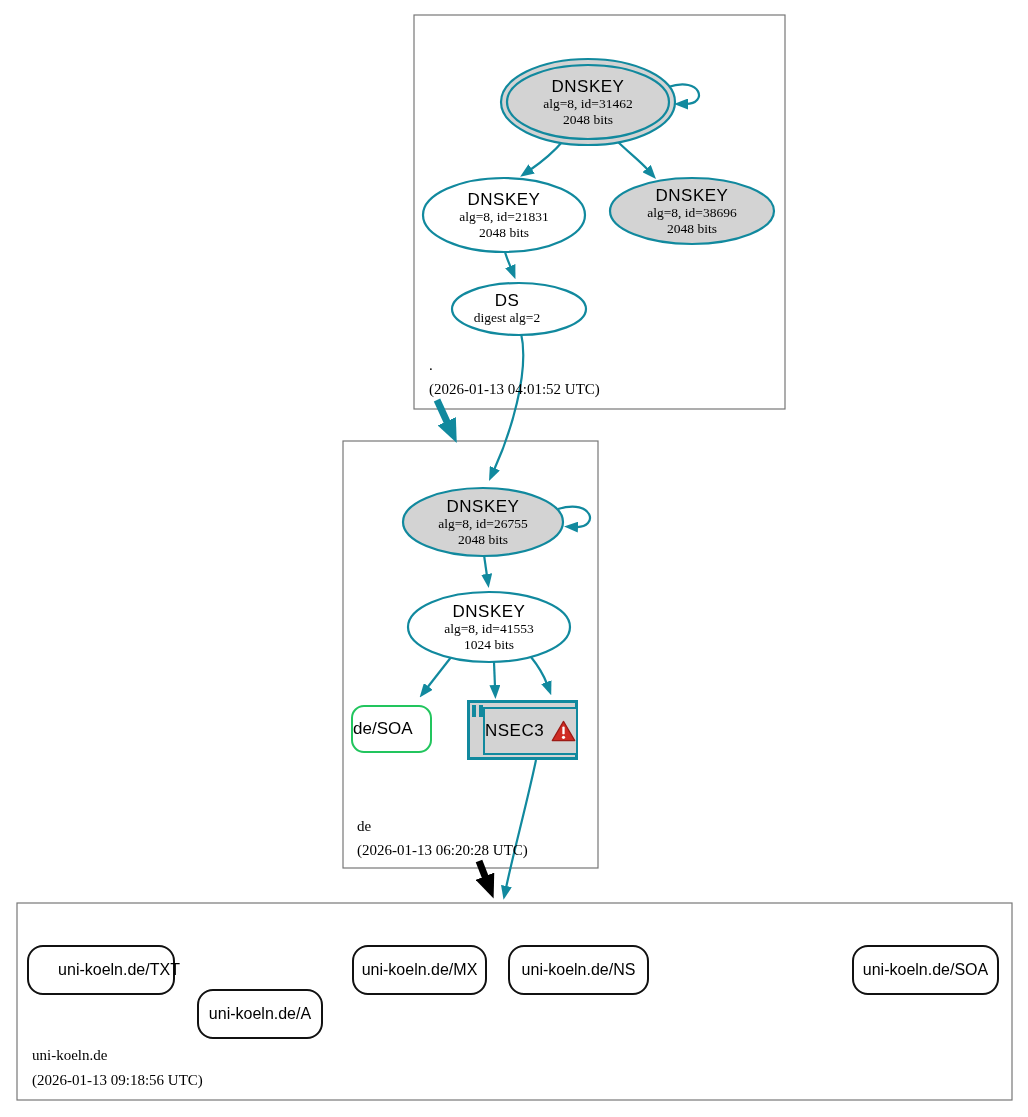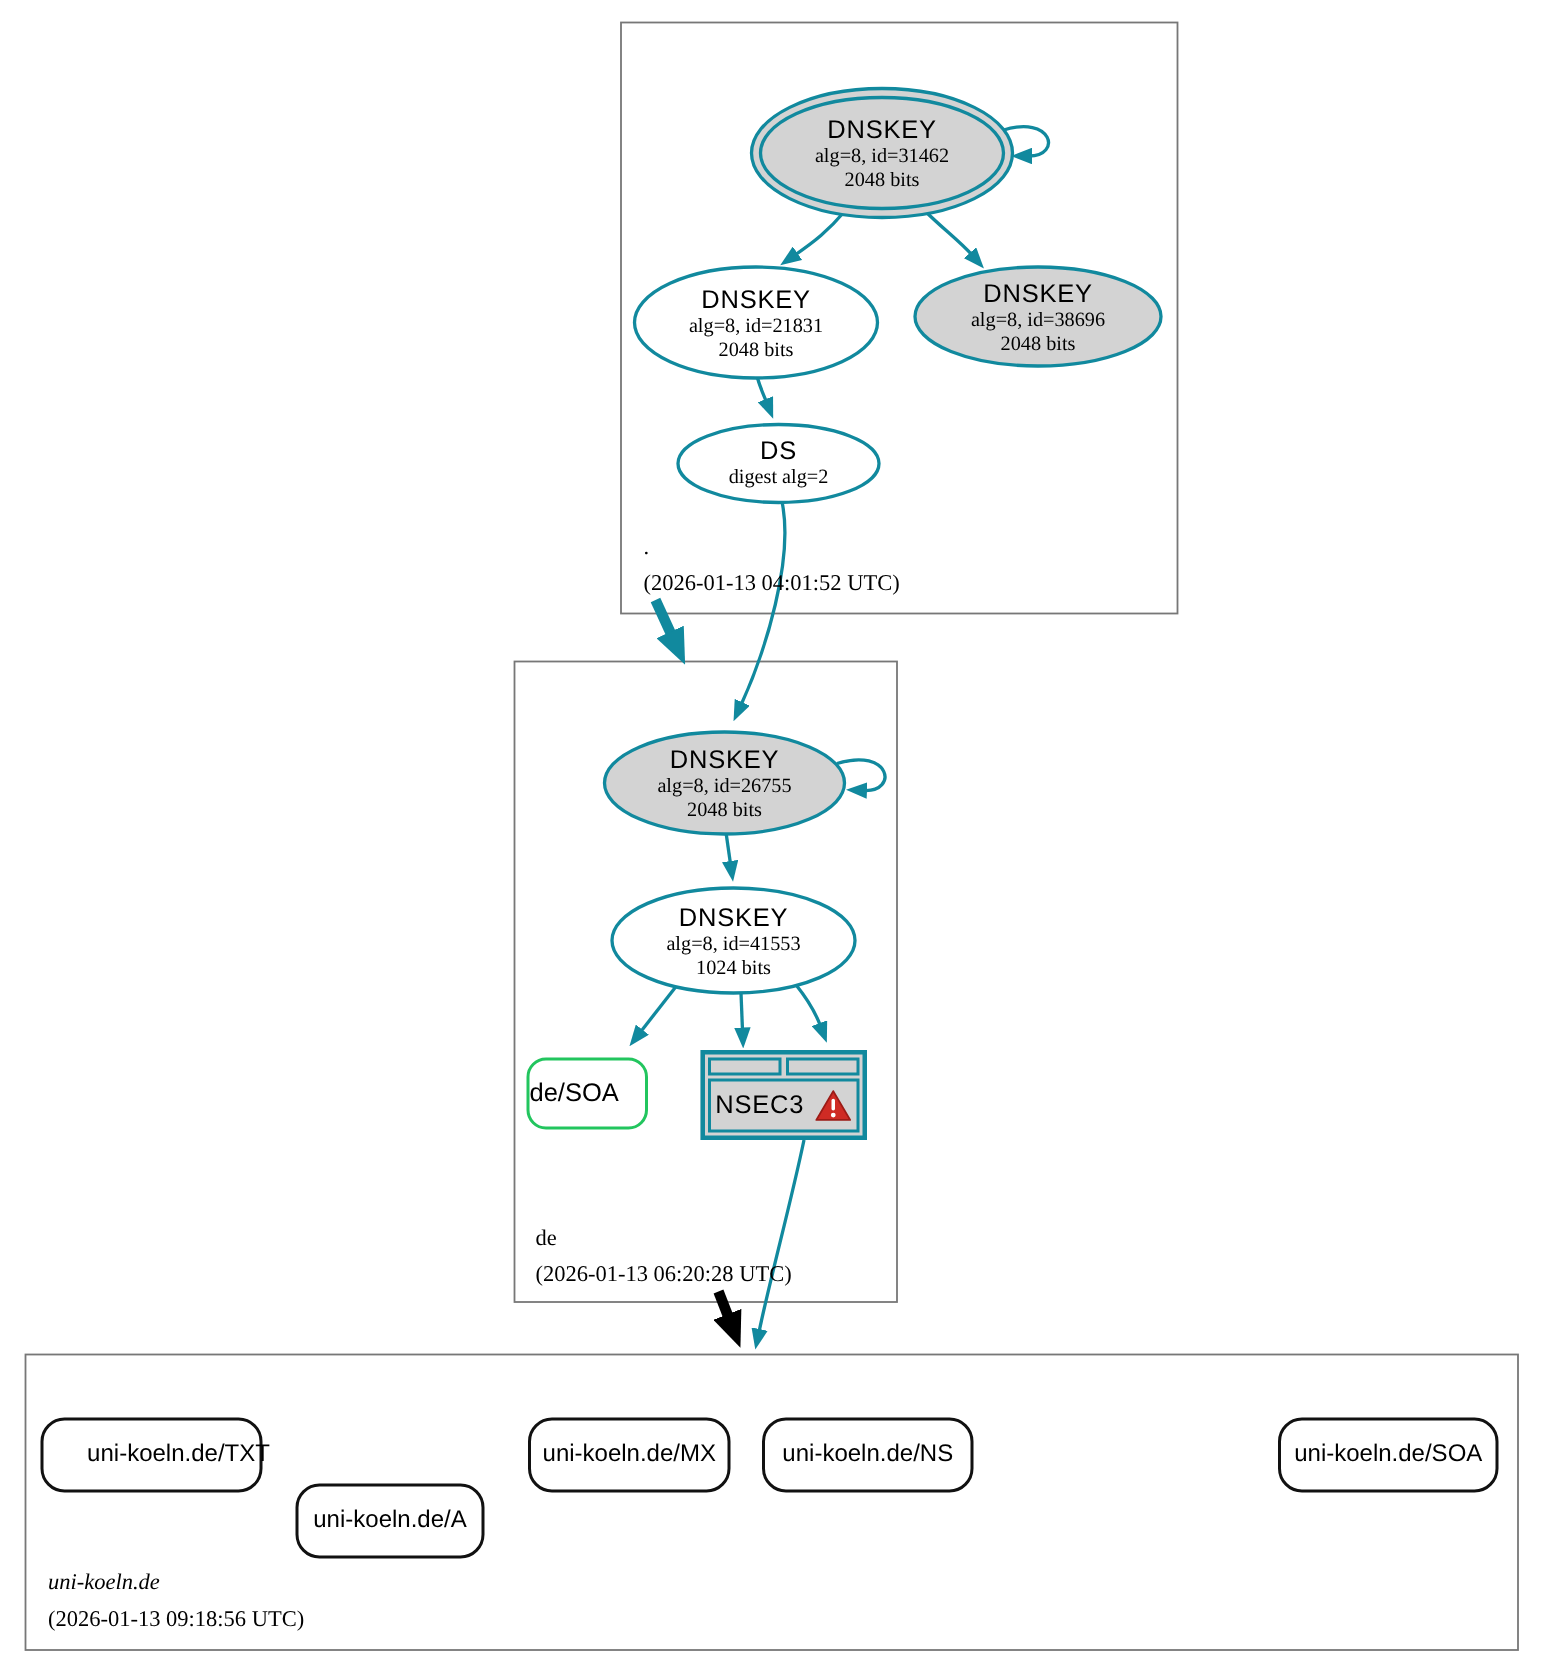--- a/index.html
+++ b/index.html
@@ -36,21 +36,21 @@
   .pill-secure {
     position:absolute; box-sizing:border-box;
     border:2px solid #22c55e; border-radius:13px; background:#ffffff;
     display:flex; align-items:center; justify-content:flex-start;
     font-size:17px; white-space:nowrap;
   }
 
   .nsec3 {
     position:absolute; left:467px; top:700px; width:111px; height:60px;
     box-sizing:border-box; border:3px solid #11899e; background:#d3d3d3;
-    padding:2px; display:flex; flex-direction:column;
+    padding:2px; display:flex; flex-direction:row;
   }
   .nsec3-toprow { display:flex; gap:3px; height:12px; }
   .nsec3-cell { flex:1; box-sizing:border-box; border:2px solid #11899e; background:#d3d3d3; }
   .nsec3-main {
     margin-top:2px; flex:1; box-sizing:border-box; border:2px solid #11899e;
     background:#d3d3d3; display:flex; align-items:center; justify-content:center; gap:7px;
     font-size:17px; letter-spacing:0.5px;
   }
   .warn-svg { display:block; }
 </style>
@@ -109,21 +109,21 @@
   <div class="node-label" style="left:504px; top:215px;">
     <span class="nl-title">DNSKEY</span>
     <span class="nl-detail">alg=8, id=21831</span>
     <span class="nl-detail">2048 bits</span>
   </div>
   <div class="node-label" style="left:692px; top:211px;">
     <span class="nl-title">DNSKEY</span>
     <span class="nl-detail">alg=8, id=38696</span>
     <span class="nl-detail">2048 bits</span>
   </div>
-  <div class="node-label" style="left:519px; top:308px;">
+  <div class="node-label" style="left:507px; top:308px;">
     <span class="nl-title">DS</span>
     <span class="nl-detail">digest alg=2</span>
   </div>
 
   <div class="node-label" style="left:483px; top:522px;">
     <span class="nl-title">DNSKEY</span>
     <span class="nl-detail">alg=8, id=26755</span>
     <span class="nl-detail">2048 bits</span>
   </div>
   <div class="node-label" style="left:489px; top:627px;">
@@ -166,16 +166,16 @@
   <div class="pill" style="left:852px; top:945px; width:147px;">
     <span>uni-koeln.de/SOA</span>
   </div>
 
   <div class="zone-label" style="left:429px; top:357px;">.</div>
   <div class="zone-label" style="left:429px; top:381px;">(2026-01-13 04:01:52 UTC)</div>
 
   <div class="zone-label" style="left:357px; top:818px;">de</div>
   <div class="zone-label" style="left:357px; top:842px;">(2026-01-13 06:20:28 UTC)</div>
 
-  <div class="zone-label" style="left:32px; top:1047px;font-style:italic;">uni-koeln.de</div>
+  <div class="zone-label" style="left:32px; top:1047px;">uni-koeln.de</div>
   <div class="zone-label" style="left:32px; top:1072px;">(2026-01-13 09:18:56 UTC)</div>
 
 </div>
 
 </body></html>

